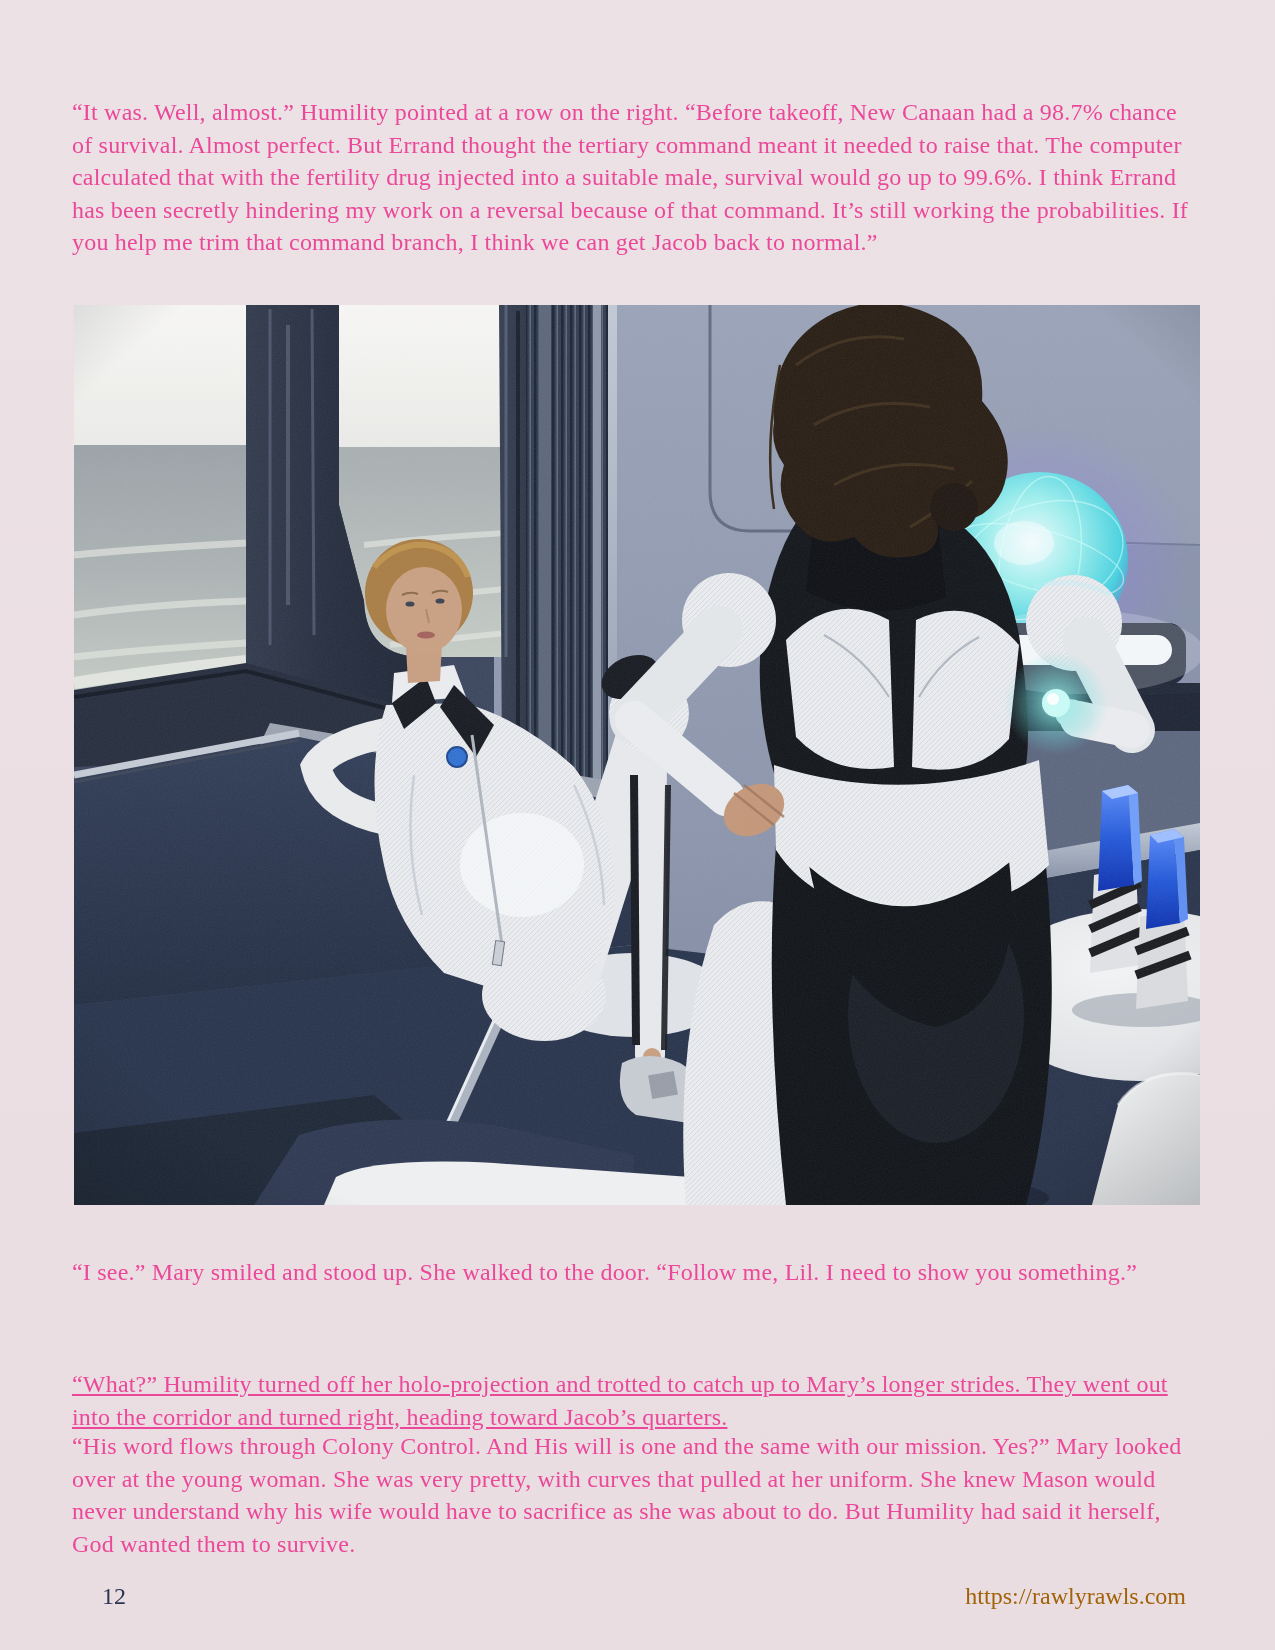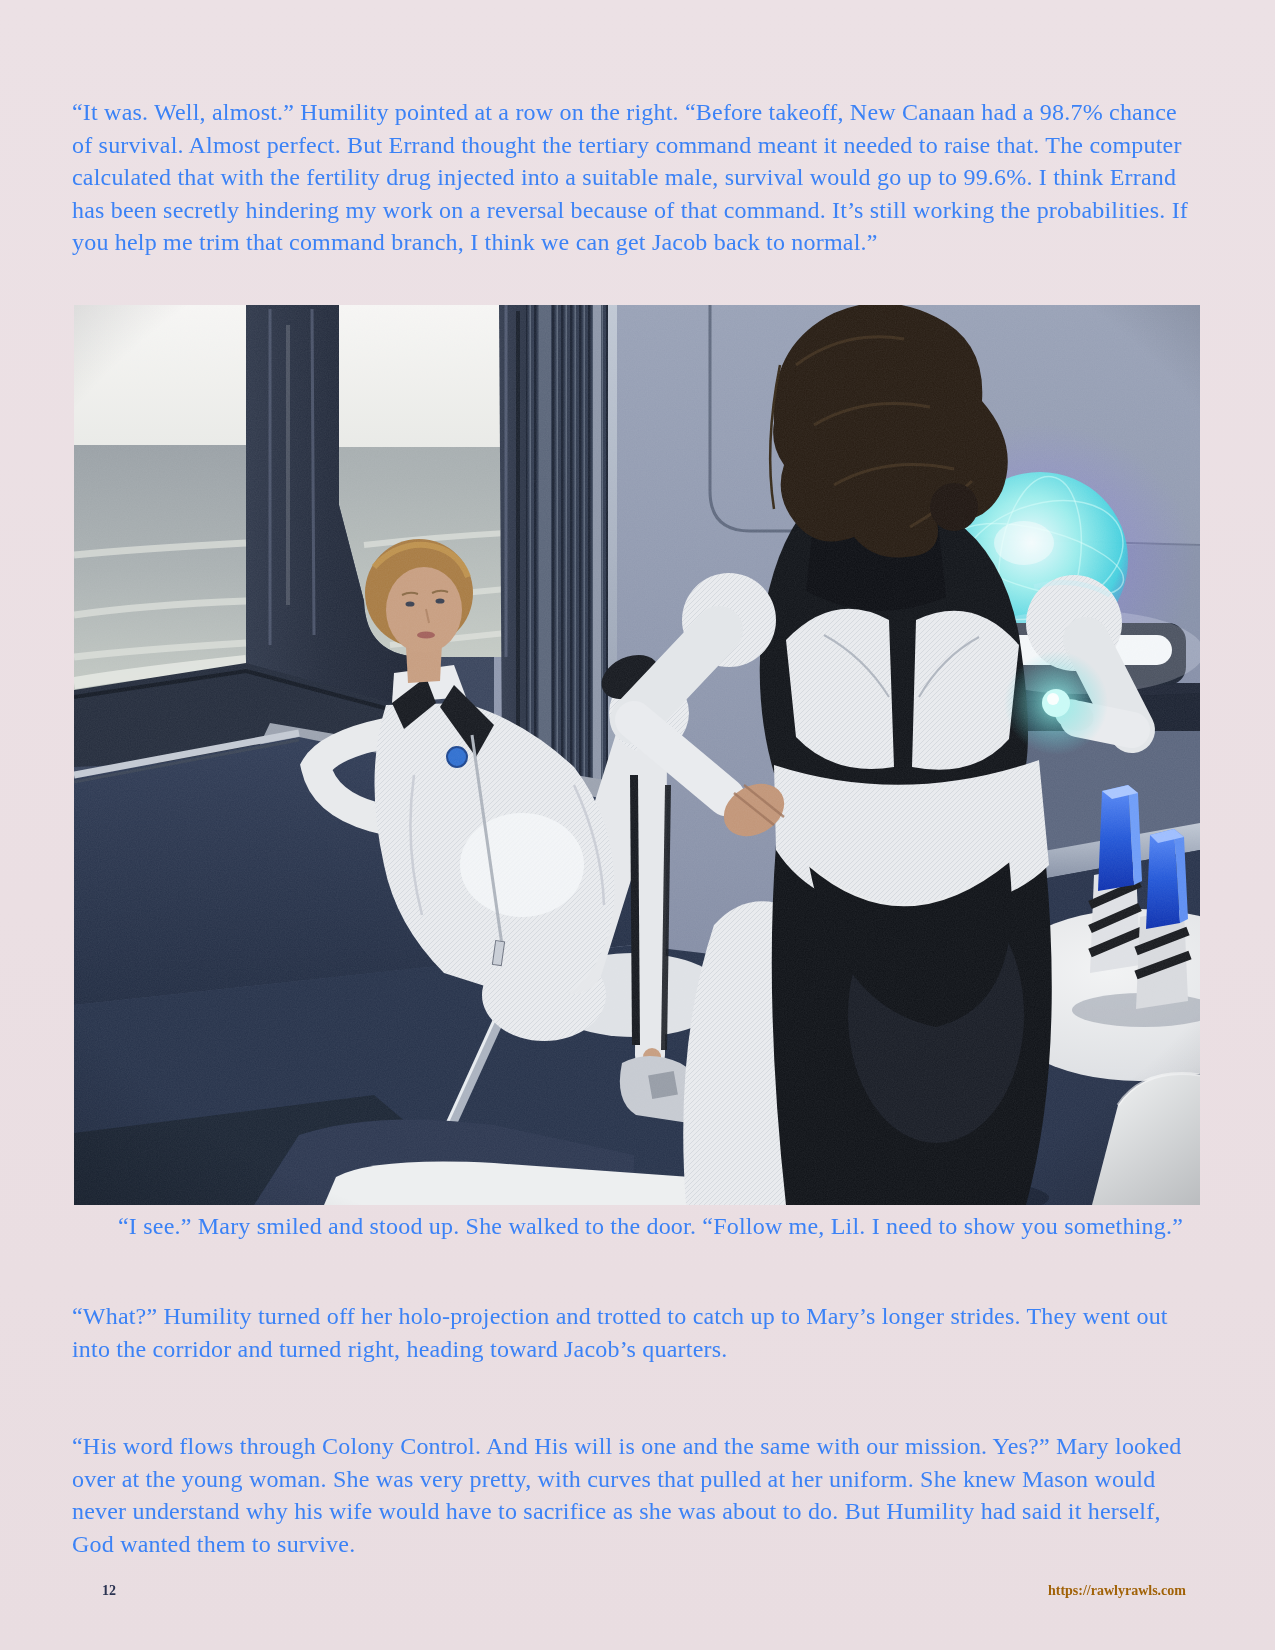--- a/index.html
+++ b/index.html
@@ -6,35 +6,35 @@
   body{
     width:1275px;height:1650px;
     background:linear-gradient(180deg,#ece1e5 0%,#ebdfe3 55%,#e9dde1 100%);
     font-family:"Liberation Serif", serif;
     position:relative;overflow:hidden;
   }
   .page{position:absolute;inset:0;}
   .para{
     position:absolute;left:72px;width:1128px;
     font-size:24px;line-height:32.5px;
-    color:#3b82f6;letter-spacing:0.2px;
+    color:#ec4899;letter-spacing:0.2px;
     text-align:left;margin:0;
   }
   #para-intro{top:96px;}
-  #para-after-0{top:1210px;margin-left:46px;}
-  #para-after-1{top:1300px;}
+  #para-after-0{top:1256px;}
+  #para-after-1{top:1368px;text-decoration:underline;}
   #para-after-2{top:1393px;margin-top:37px;}
   figure.illustration{
     position:absolute;left:74px;top:305px;width:1126px;height:900px;
     margin:0;padding:0;overflow:hidden;background:#39445c;
   }
   figure.illustration svg{display:block;width:100%;height:100%;}
   .footer{
     position:absolute;left:72px;top:1583px;width:1128px;height:34px;
-    font-size:14px;color:#2b3452;font-weight:bold;
+    font-size:24px;color:#2b3452;
   }
   .page-number{position:absolute;left:30px;top:0;}
   .site-url{position:absolute;right:14px;top:0;color:#a16207;text-decoration:none;}
 </style>
 </head>
 <body>
 
 <div class="page">
 
   <p class="para" id="para-intro">“It was. Well, almost.” Humility pointed at a row on the right. “Before takeoff, New Canaan had a 98.7% chance of survival. Almost perfect. But Errand thought the tertiary command meant it needed to raise that. The computer calculated that with the fertility drug injected into a suitable male, survival would go up to 99.6%. I think Errand has been secretly hindering my work on a reversal because of that command. It’s still working the probabilities. If you help me trim that command branch, I think we can get Jacob back to normal.”</p>

